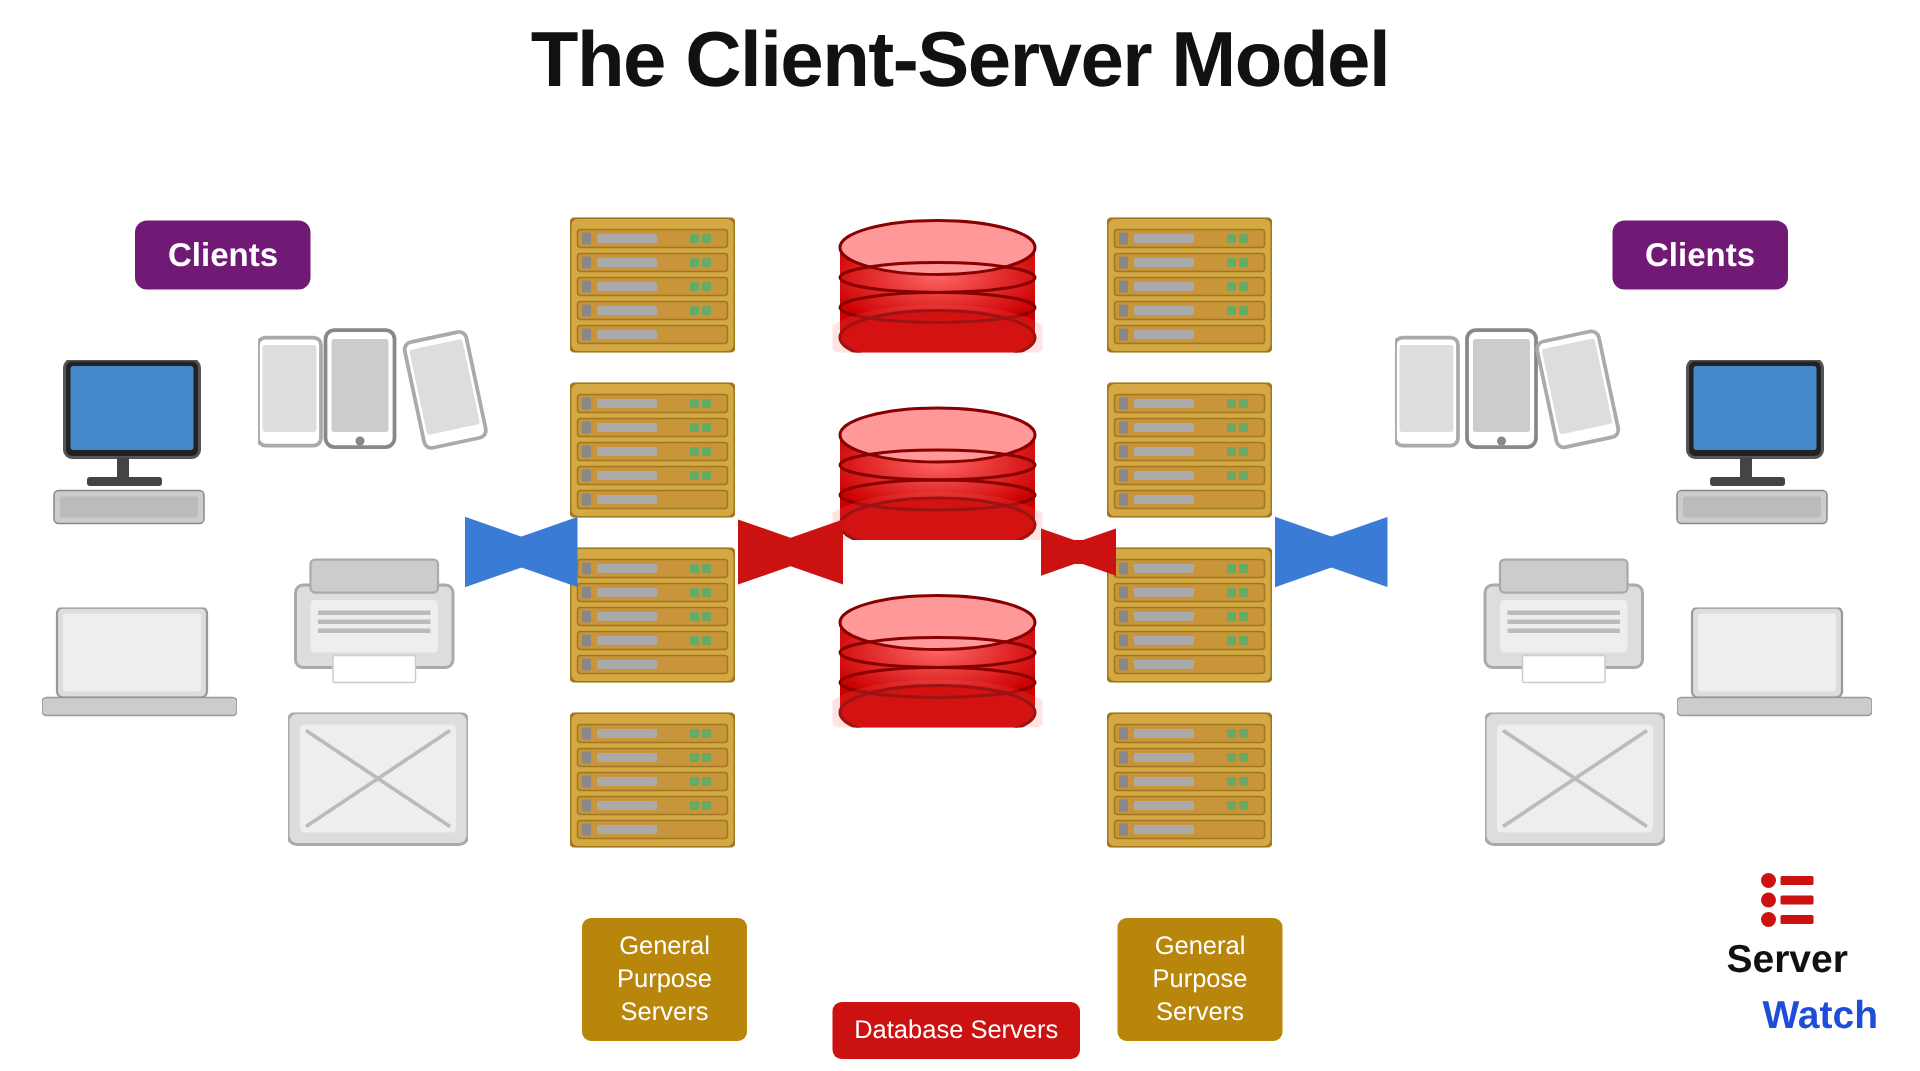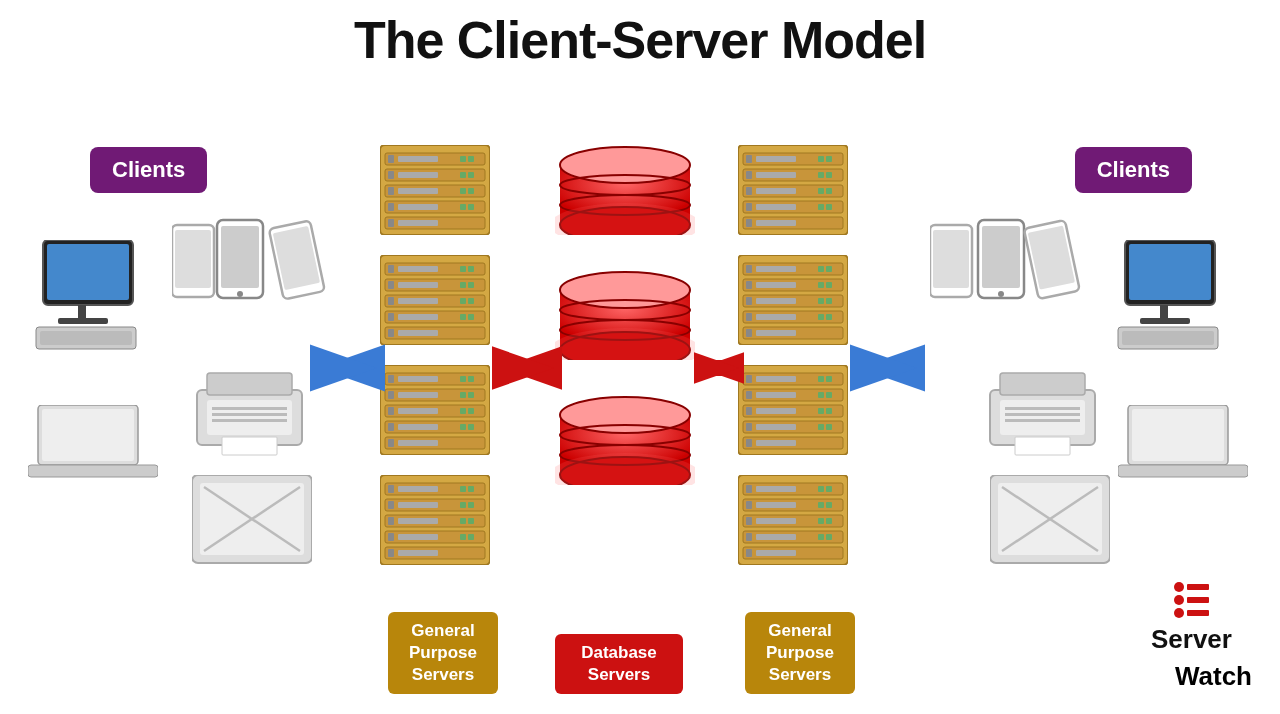--- a/index.html
+++ b/index.html
@@ -40,21 +40,21 @@
       border-radius: 8px;
     }
     .clients-label-left { top: 52px; left: 90px; }
     .clients-label-right { top: 52px; right: 88px; }
 
     
     .bottom-label {
       position: absolute;
       border-radius: 6px;
       color: #fff;
-      font-weight: 700;
+      font-weight: 400;
       font-size: 17px;
       text-align: center;
       padding: 8px 12px;
       line-height: 1.3;
     }
     .label-gp { background: #b8860b; }
     .label-db { background: #cc1111; }
 
     
     .serverwatch-logo {
@@ -84,21 +84,21 @@
       border-radius: 50%;
       background: #cc1111;
     }
     .logo-bar {
       width: 22px;
       height: 6px;
       background: #cc1111;
       border-radius: 1px;
     }
     .logo-text-server { color: #111; }
-    .logo-text-watch { color: #000000; margin-left: 44px; }
+    .logo-text-watch { color: #1d4ed8; margin-left: 44px; }
   </style>
 </head>
 <body>
 
 <h1 class="main-title">The Client-Server Model</h1>
 
 <div class="diagram-area">
 
   <div class="clients-label clients-label-left">Clients</div>
   <div class="clients-label clients-label-right">Clients</div>
@@ -508,21 +508,21 @@
   </svg>
 
   <svg style="position:absolute;left:990px;top:380px;" width="120" height="90" viewBox="0 0 120 90">
     <rect x="0" y="0" width="120" height="88" rx="6" fill="#ddd" stroke="#aaa" stroke-width="2"></rect>
     <rect x="8" y="8" width="104" height="72" rx="3" fill="#eee"></rect>
     <line x1="12" y1="12" x2="108" y2="76" stroke="#bbb" stroke-width="2.5"></line>
     <line x1="12" y1="76" x2="108" y2="12" stroke="#bbb" stroke-width="2.5"></line>
   </svg>
 
   <div class="bottom-label label-gp" style="left:388px;bottom:20px;width:110px;">General Purpose Servers</div>
-  <div class="bottom-label label-db" style="left:555px;bottom:20px;width:128px;">Database Servers</div>
+  <div class="bottom-label label-db" style="left:555px;bottom:8px;width:165px;">Database Servers</div>
   <div class="bottom-label label-gp" style="left:745px;bottom:20px;width:110px;">General Purpose Servers</div>
 
   <div class="serverwatch-logo">
     <div class="logo-icon">
       <div class="logo-row">
         <div class="logo-dot"></div>
         <div class="logo-bar"></div>
       </div>
       <div class="logo-row">
         <div class="logo-dot"></div>

